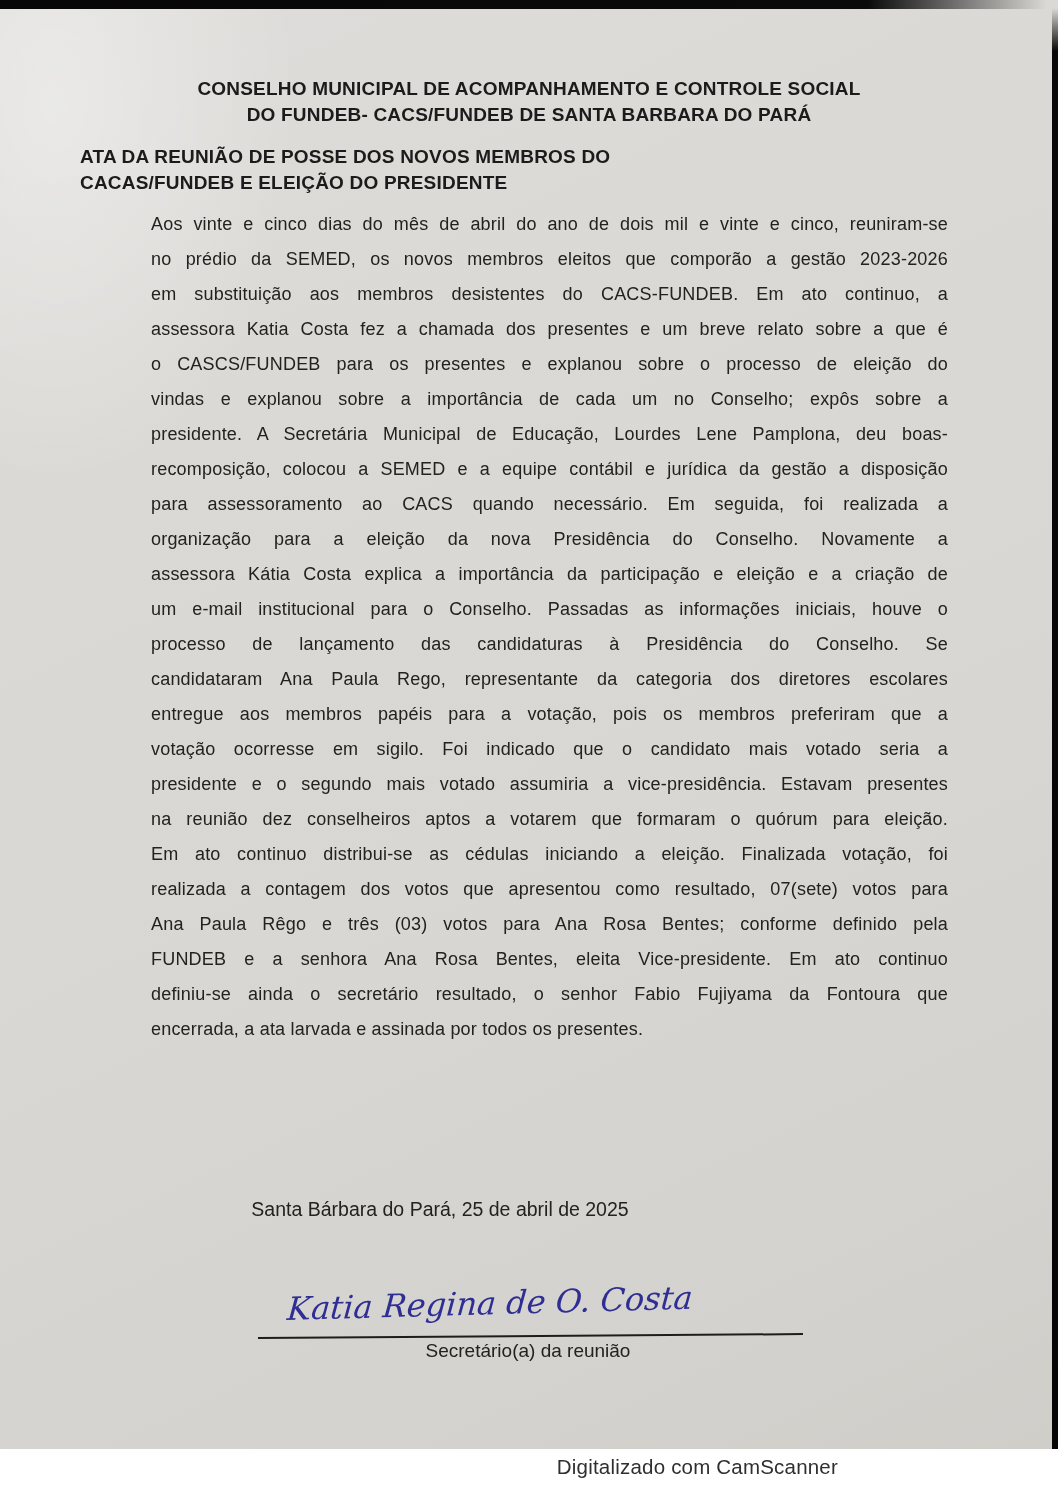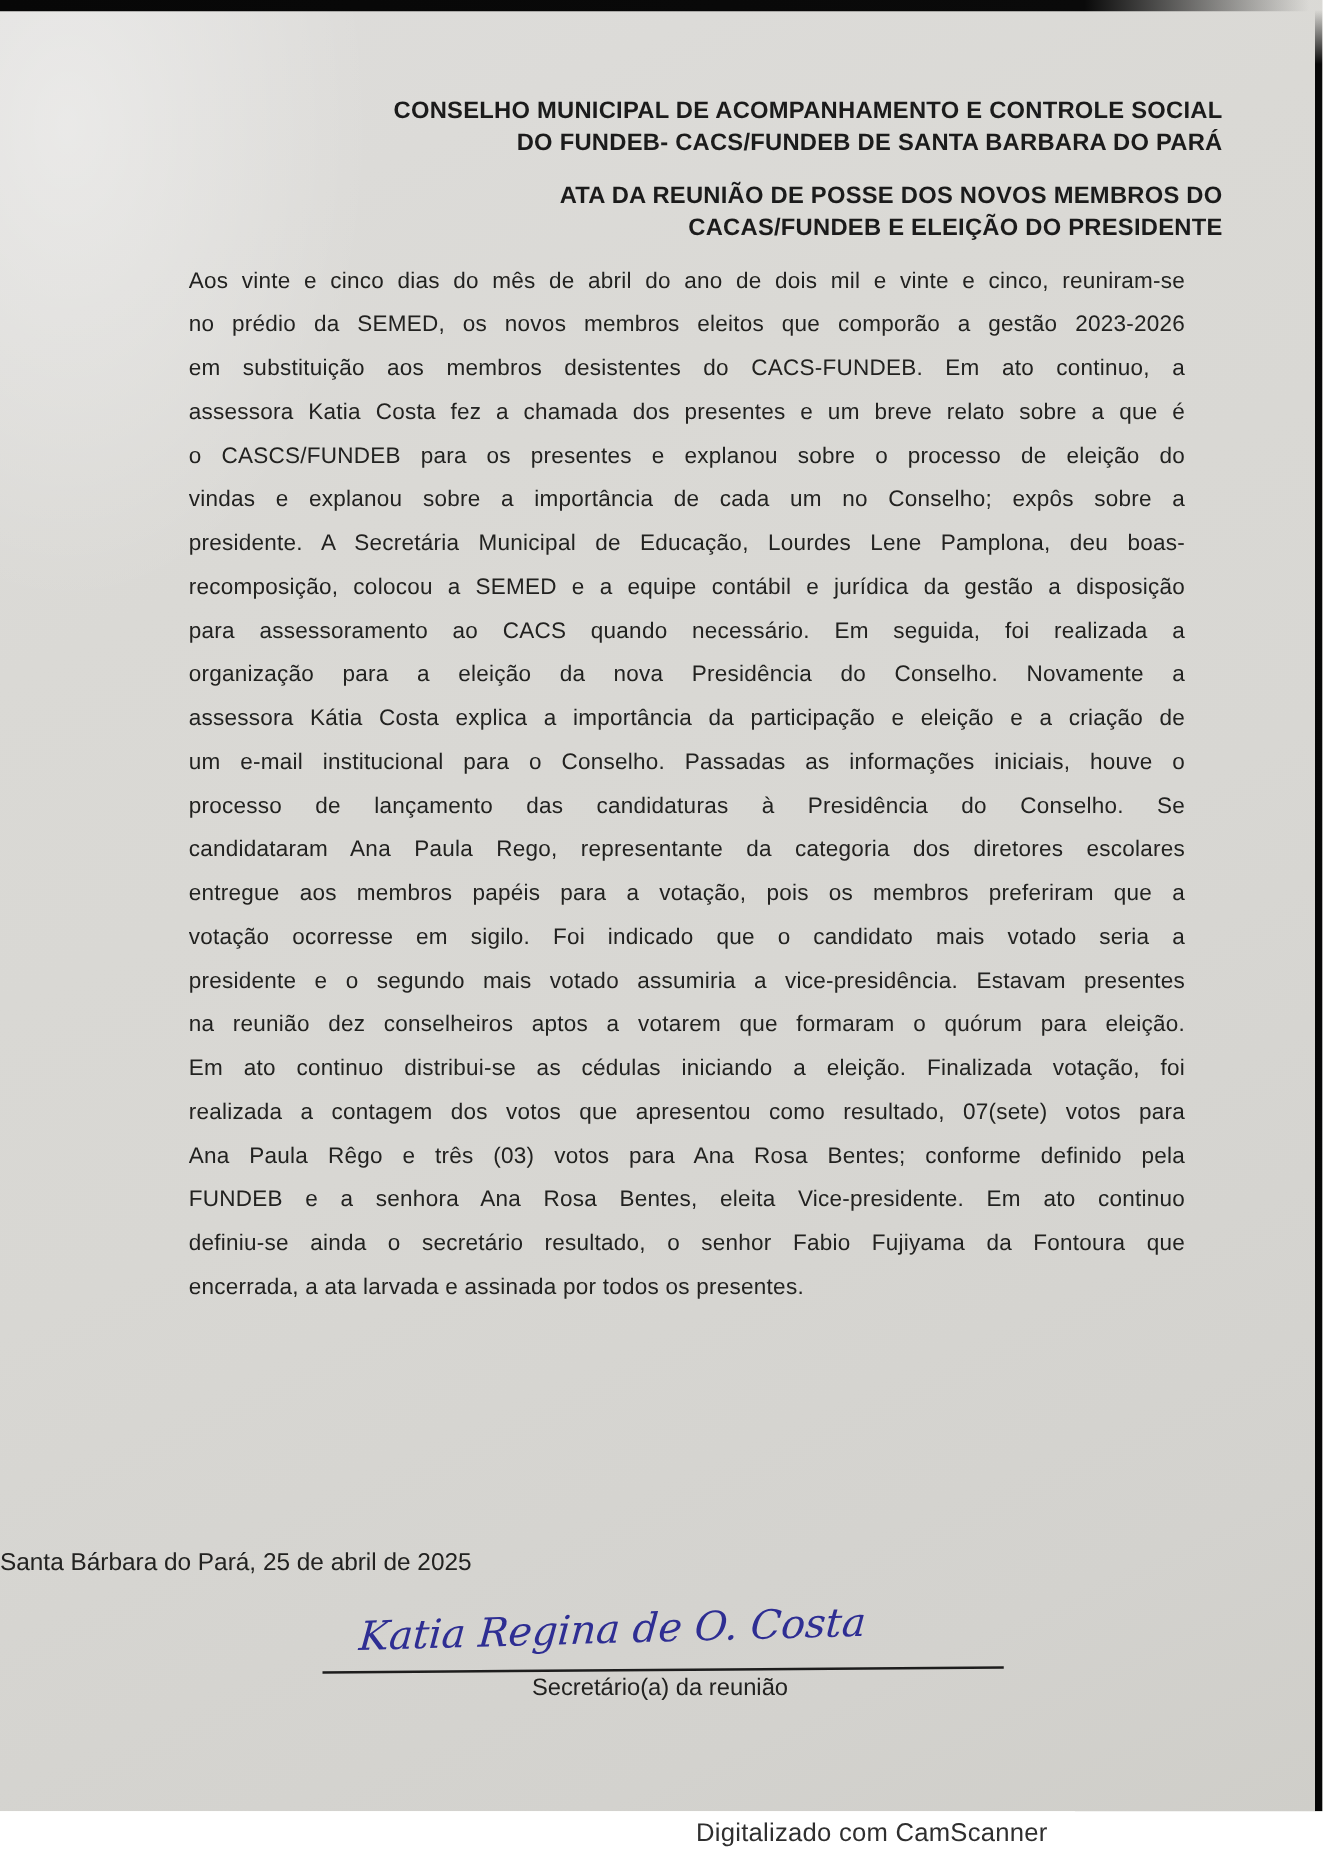--- a/index.html
+++ b/index.html
@@ -45,32 +45,32 @@
     right: 0; top: 8px;
     width: 6px; height: 1441px;
     background: linear-gradient(to bottom, rgba(8,8,8,0) 0%, #080808 3%, #060606 100%);
   }
 
   
   .org-header {
     position: absolute;
     left: 80px; top: 76px;
     width: 898px;
-    text-align: right;
+    text-align: center;
     font-weight: bold;
     font-size: 19px;
     line-height: 26px;
     letter-spacing: 0.2px;
     color: #1b1b1b;
   }
   .ata-header {
     position: absolute;
     left: 80px; top: 144px;
     width: 898px;
-    text-align: right;
+    text-align: left;
     font-weight: bold;
     font-size: 19px;
     line-height: 26px;
     letter-spacing: 0.2px;
     color: #1b1b1b;
   }
 
   
   .body-text {
     position: absolute;
@@ -89,23 +89,23 @@
     white-space: normal;
     overflow: hidden;
   }
   .body-line:last-child {
     text-align-last: left;
   }
 
   
   .dateline {
     position: absolute;
-    left: 0; top: 1239px;
+    left: 0; top: 1198px;
     width: 880px;
-    text-align: left;
+    text-align: center;
     font-size: 19.5px;
     color: #222220;
   }
 
   
   .signature-block {
     position: absolute;
     left: 258px; top: 1290px;
     width: 545px;
     height: 80px;

